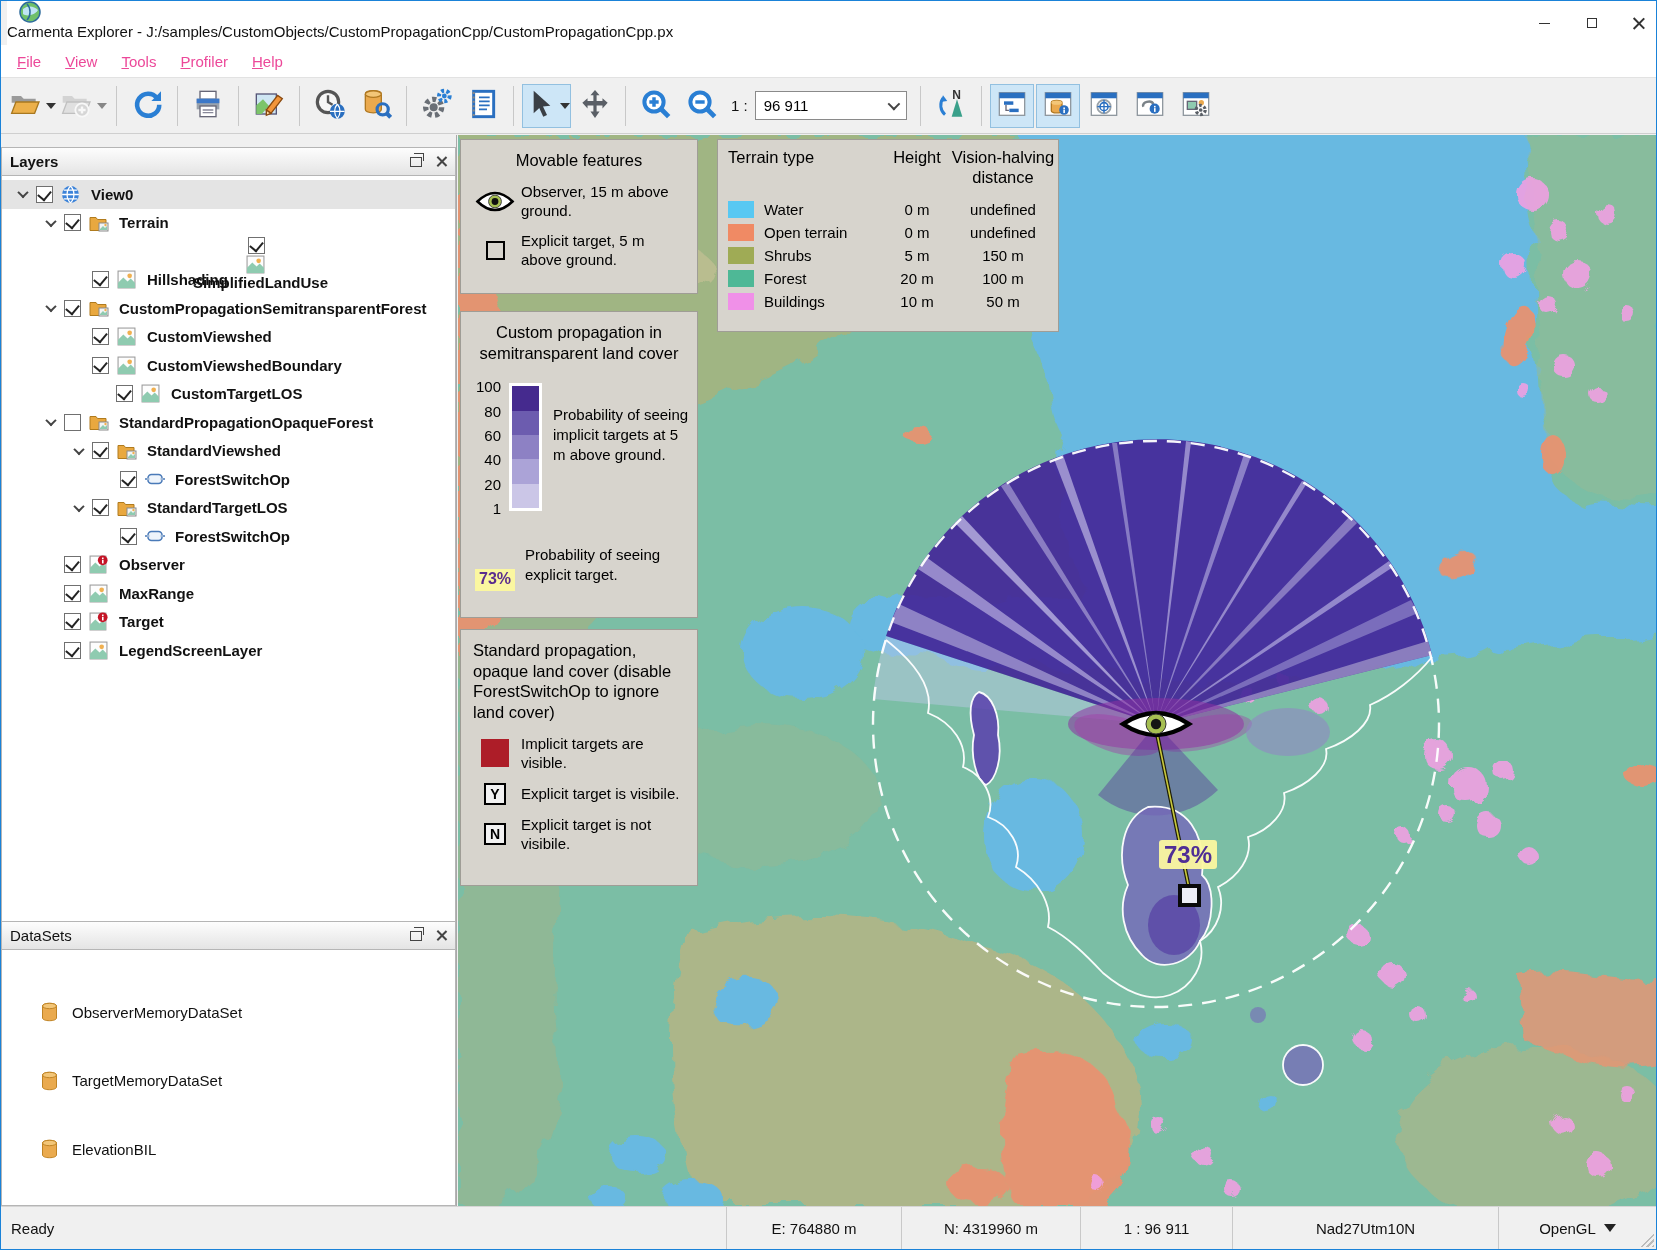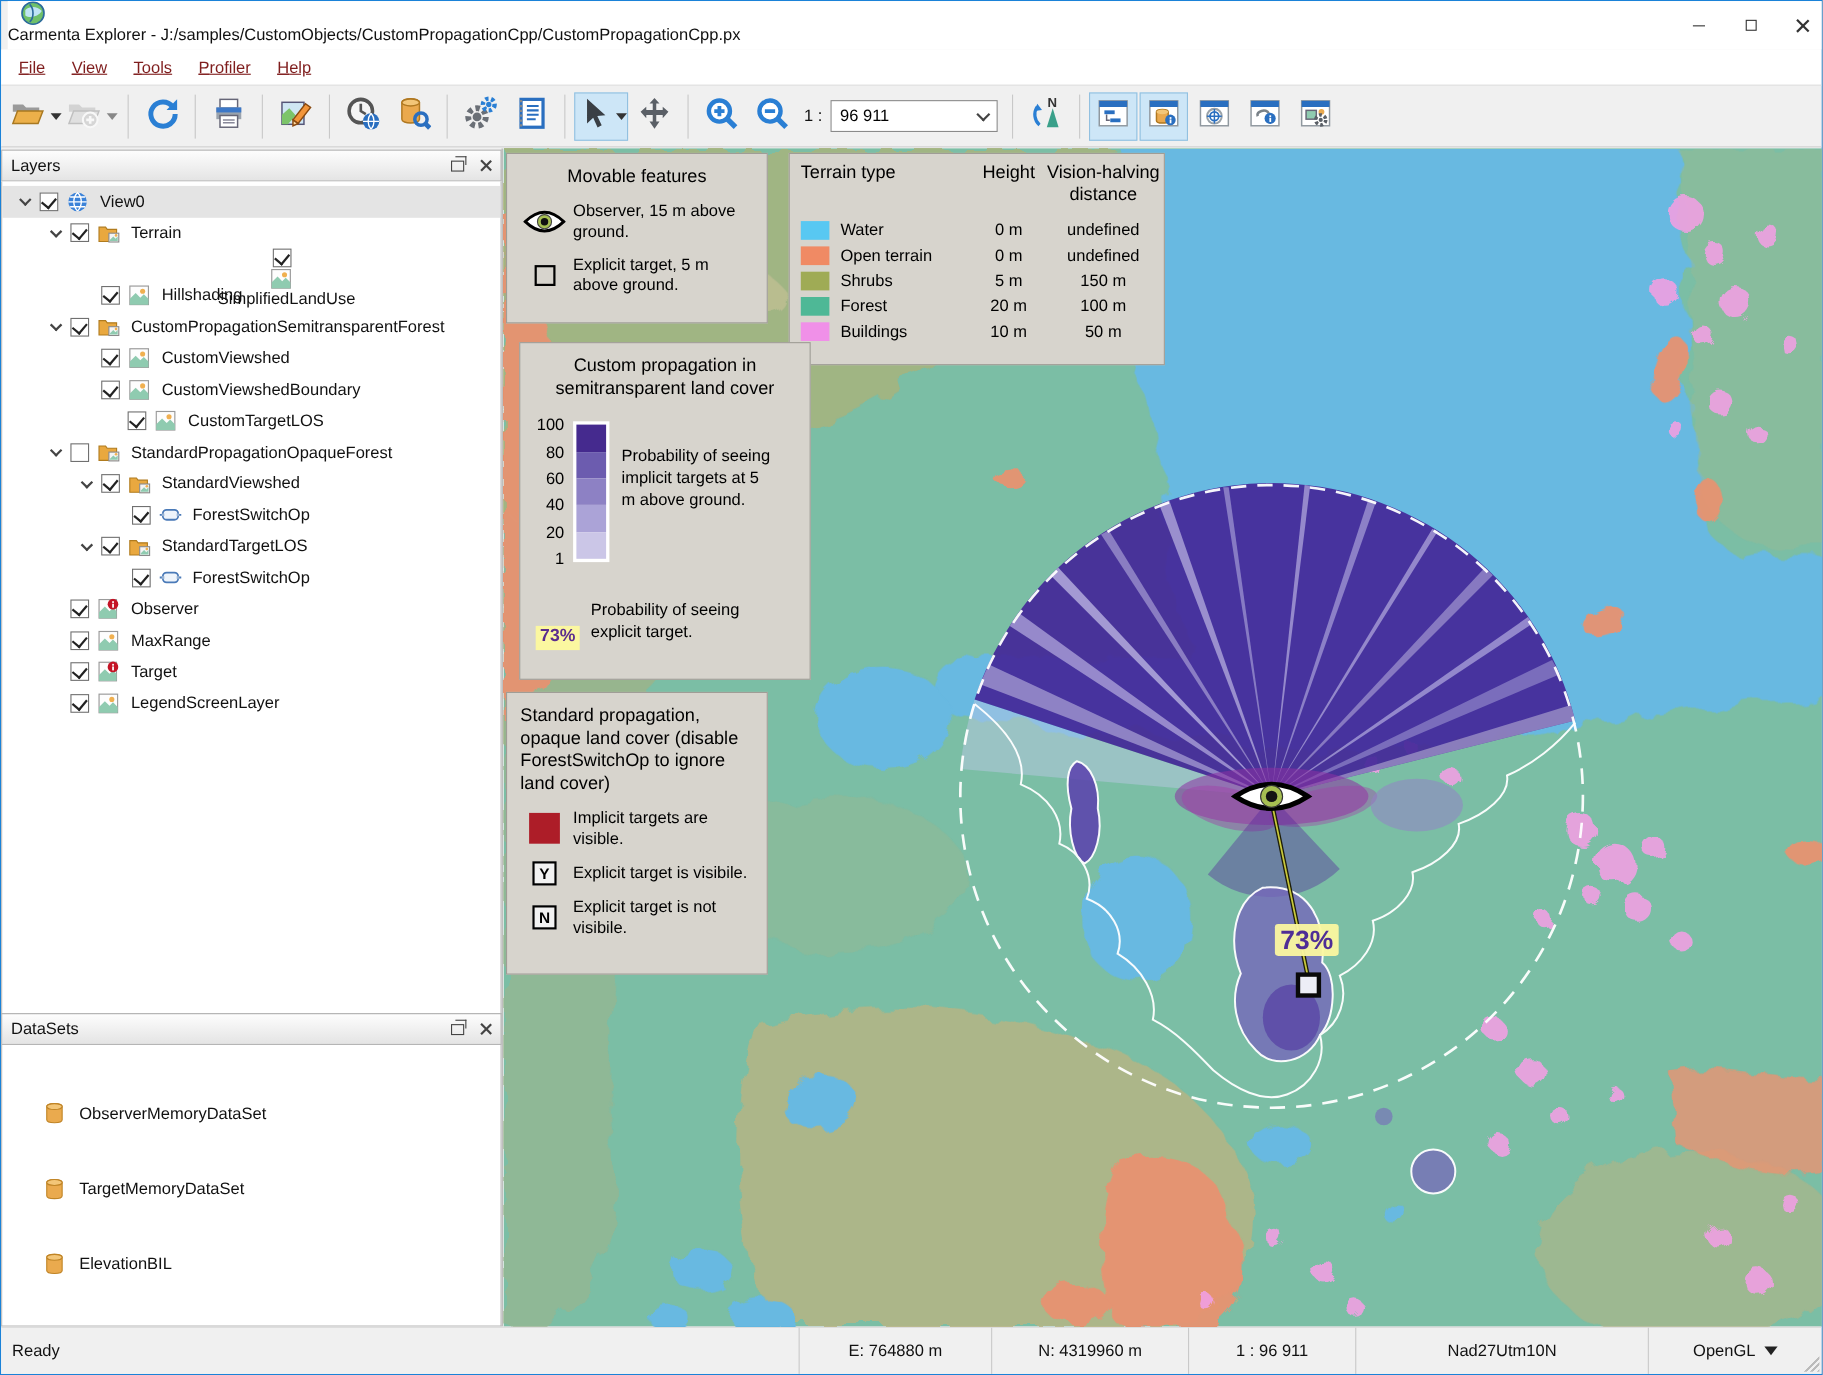--- a/index.html
+++ b/index.html
@@ -13,21 +13,21 @@
   #win-controls { position:absolute; right:0; top:0; height:44px; display:flex; }
   .win-btn { width:47px; height:44px; display:flex; align-items:center; justify-content:center; }
   .glyph-min { width:11px; height:1px; background:#333; }
   .glyph-max { width:10px; height:10px; border:1px solid #333; }
   .glyph-close { position:relative; width:12px; height:12px; }
   .glyph-close::before,.glyph-close::after { content:""; position:absolute; left:5px; top:-1px; width:1.5px; height:15px; background:#333; }
   .glyph-close::before { transform:rotate(45deg); } .glyph-close::after { transform:rotate(-45deg); }
 
   
   #menubar { position:absolute; left:0; top:44px; width:100%; height:32px; background:#fff; display:flex; align-items:center; padding-left:4px; }
-  .menu-item { font-size:15px; color:#7f1d1d; padding:5px 12px;text-decoration:underline; }
+  .menu-item { font-size:15px; color:#ec4899; padding:5px 12px; }
   .menu-item::first-letter { text-decoration:underline; }
 
   
   #toolbar { position:absolute; left:0; top:76px; width:100%; height:57px; background:#f0f0f0; border-top:1px solid #e2e2e2; border-bottom:1px solid #cfcfcf; display:flex; align-items:center; padding-left:6px; }
   .tb-btn { height:44px; min-width:44px; display:flex; align-items:center; justify-content:center; border:1px solid transparent; margin:0 1px; position:relative; }
   .tb-btn.active { background:#cde6f7; border-color:#92c0e0; }
   .tb-btn.disabled { opacity:.55; }
   .tb-btn svg { width:32px; height:32px; }
   .tb-caret { width:0; height:0; border-left:5px solid transparent; border-right:5px solid transparent; border-top:6px solid #333; margin-left:5px; }
   .tb-sep { width:1px; height:40px; background:#c8c8c8; margin:0 7px; }
@@ -39,21 +39,21 @@
 
   
   #left-dock { position:absolute; left:0; top:134px; width:456px; height:1071px; background:#f0f0f0; border-right:1px solid #a9a9a9; }
   .panel-title { height:29px; background:linear-gradient(#fdfdfd,#e4e4e4); border:1px solid #b5b5b5; display:flex; align-items:center; padding:0 8px; font-size:15px; color:#111; }
   .panel-title .spacer { flex:1; }
   .pt-float { width:12px; height:10px; border:1.5px solid #444; position:relative; margin-right:14px; }
   .pt-float::before { content:""; position:absolute; left:3px; top:-5px; width:9px; height:7px; border:1.5px solid #444; border-bottom:none; border-left:none; }
   .pt-close { position:relative; width:11px; height:11px; }
   .pt-close::before,.pt-close::after { content:""; position:absolute; left:5px; top:-1px; width:1.5px; height:13px; background:#444; }
   .pt-close::before { transform:rotate(45deg); } .pt-close::after { transform:rotate(-45deg); }
-  #layers-panel { position:absolute; left:0; top:1px; width:455px; height:700px; }
+  #layers-panel { position:absolute; left:0; top:12px; width:455px; height:700px;font-weight:bold; }
   #layers-body { position:absolute; left:0; top:29px; width:455px; height:757px; background:#fff; border:1px solid #b5b5b5; border-top:none; overflow:hidden; padding-top:4px; }
   #datasets-panel { position:absolute; left:0; top:786px; width:455px; height:285px; }
   #datasets-body { position:absolute; left:0; top:29px; width:455px; height:256px; background:#fff; border:1px solid #b5b5b5; border-top:none; padding-top:8px; }
 
   .tree-row { height:28.5px; display:flex; align-items:center; font-size:15px; color:#111; white-space:nowrap; }
   .tree-row.selected { background:#e4e4e4; }
   .tw-expander { width:26px; display:flex; justify-content:center; }
   .chev { width:8px; height:8px; border-right:2px solid #444; border-bottom:2px solid #444; transform:rotate(45deg) translate(-1px,-1px); }
   .tw-check { width:17px; height:17px; border:1px solid #707070; background:#fff; margin-right:8px; position:relative; flex:none; }
   .tw-check.checked::after { content:""; position:absolute; left:3px; top:1px; width:7px; height:10px; border-right:2px solid #222; border-bottom:2px solid #222; transform:rotate(40deg); }
@@ -65,21 +65,21 @@
   #map { position:absolute; left:457px; top:134px; width:1200px; height:1071px; overflow:hidden; background:#74bba1; }
   #map svg.mapsvg { position:absolute; left:0; top:0; }
 
   .legend { position:absolute; background:#d7d4cd; border:1px solid #9f9d96; color:#000; }
   .legend .ltitle { font-size:16.5px; text-align:center; padding:10px 6px 6px; line-height:1.25; }
   .lrow { display:flex; align-items:center; padding:5px 8px; }
   .lrow .licon { width:52px; display:flex; justify-content:center; flex:none; }
   .lrow .ltext { font-size:15px; line-height:1.3; }
   #legend-movable { left:2px; top:4px; width:238px; height:155px; }
   #legend-terrain { left:259px; top:4px; width:342px; height:193px; }
-  #legend-custom { left:14px; top:176px; width:265px; height:307px; }
+  #legend-custom { left:2px; top:176px; width:238px; height:307px; }
   #legend-standard { left:2px; top:494px; width:238px; height:257px; }
 
   #terrain-grid { display:grid; grid-template-columns:158px 62px 110px; font-size:15px; padding:8px 6px 0 10px; }
   #terrain-grid .th { font-size:16.5px; padding-bottom:10px; }
   #terrain-grid .th.c { text-align:center; line-height:1.2; }
   .tt-name { display:flex; align-items:center; gap:10px; padding:3px 0; }
   .tt-swatch { width:26px; height:17px; flex:none; }
   .tt-h { text-align:center; padding:3px 0; } .tt-d { text-align:center; padding:3px 0; }
 
   #scale-wrap { position:relative; height:152px; margin:14px 0 2px 0; }

